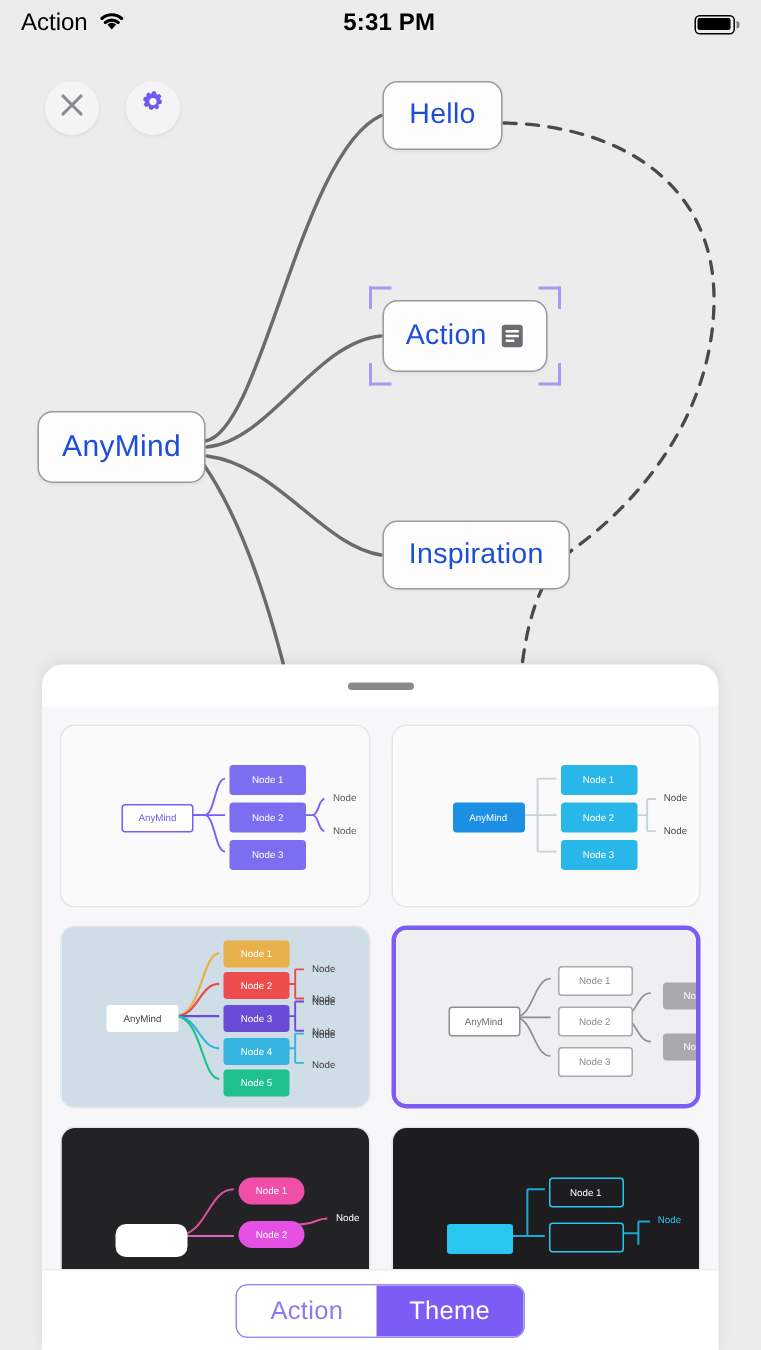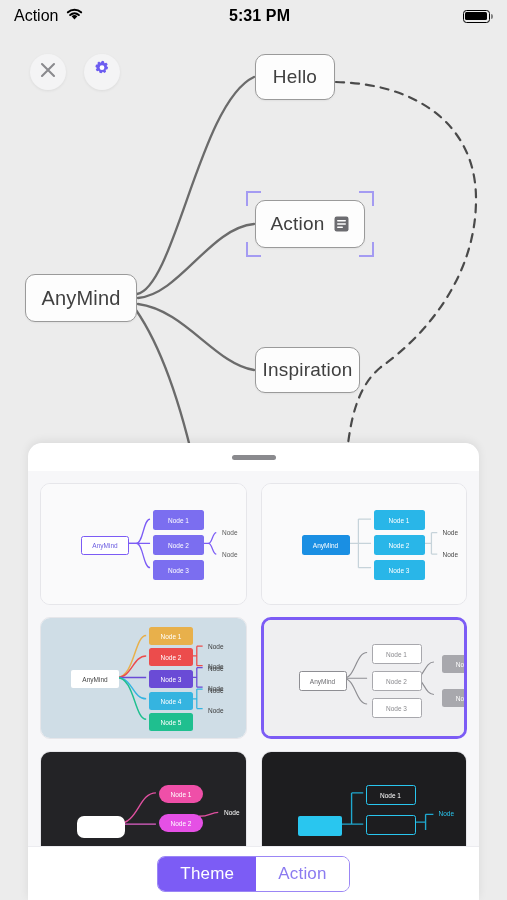--- a/index.html
+++ b/index.html
@@ -33,27 +33,27 @@
     border-radius: 0 2px 2px 0; margin-left: 1.5px;
   }
 
   
   #canvas { position: absolute; left: 0; top: 32px; width: 507px; height: 868px; }
   #mindmap-svg { position: absolute; left: 0; top: 0; }
 
   .mm-node {
     position: absolute; background: #fdfdfd; border: 1.6px solid #9a9a9a;
     border-radius: 10px; display: flex; align-items: center; justify-content: center;
-    gap: 8px; color: #404040; font-size: 19px; letter-spacing: .2px;
+    gap: 8px; color: #1d4ed8; font-size: 19px; letter-spacing: .2px;
     box-shadow: 0 1px 2px rgba(0,0,0,.05);
   }
   #node-anymind { left: 25px; top: 242px; width: 112px; height: 48px; font-size: 20px; }
   #node-hello { left: 255px; top: 22px; width: 80px; height: 46px; }
   #node-world { left: 255px; top: 168px; width: 110px; height: 48px; }
-  #node-inspiration { left: 255px; top: 315px; width: 105px; height: 46px; align-items: center; }
+  #node-inspiration { left: 255px; top: 315px; width: 125px; height: 46px; align-items: center; }
 
   .note-icon { width: 17px; height: 18px; display: inline-block; }
 
   
   #selection-frame { position: absolute; left: 246px; top: 159px; width: 128px; height: 66px; }
   .sel-corner { position: absolute; width: 15px; height: 15px; border: 2.4px solid #a49bf2; }
   .sel-tl { left: 0; top: 0; border-right: none; border-bottom: none; }
   .sel-tr { right: 0; top: 0; border-left: none; border-bottom: none; }
   .sel-bl { left: 0; bottom: 0; border-right: none; border-top: none; }
   .sel-br { right: 0; bottom: 0; border-left: none; border-top: none; }
@@ -326,18 +326,18 @@
           <div class="p-node" style="left:104px;top:33px;width:50px;height:20px;background:#1d1d1f;border:1.3px solid #29c6ef;color:#fff">Node 1</div>
           <div class="p-node" style="left:104px;top:63px;width:50px;height:20px;background:#1d1d1f;border:1.3px solid #29c6ef;color:#fff"></div>
           <div class="p-leaf" style="left:177px;top:58px;color:#29c6ef">Node</div>
         </div>
       </div>
 
     </div>
 
     <div id="sheet-footer">
       <div id="segmented">
+        <div class="seg inactive">Action</div>
         <div class="seg active">Theme</div>
-        <div class="seg inactive">Action</div>
       </div>
     </div>
   </div>
 </div>
 
 </body></html>

